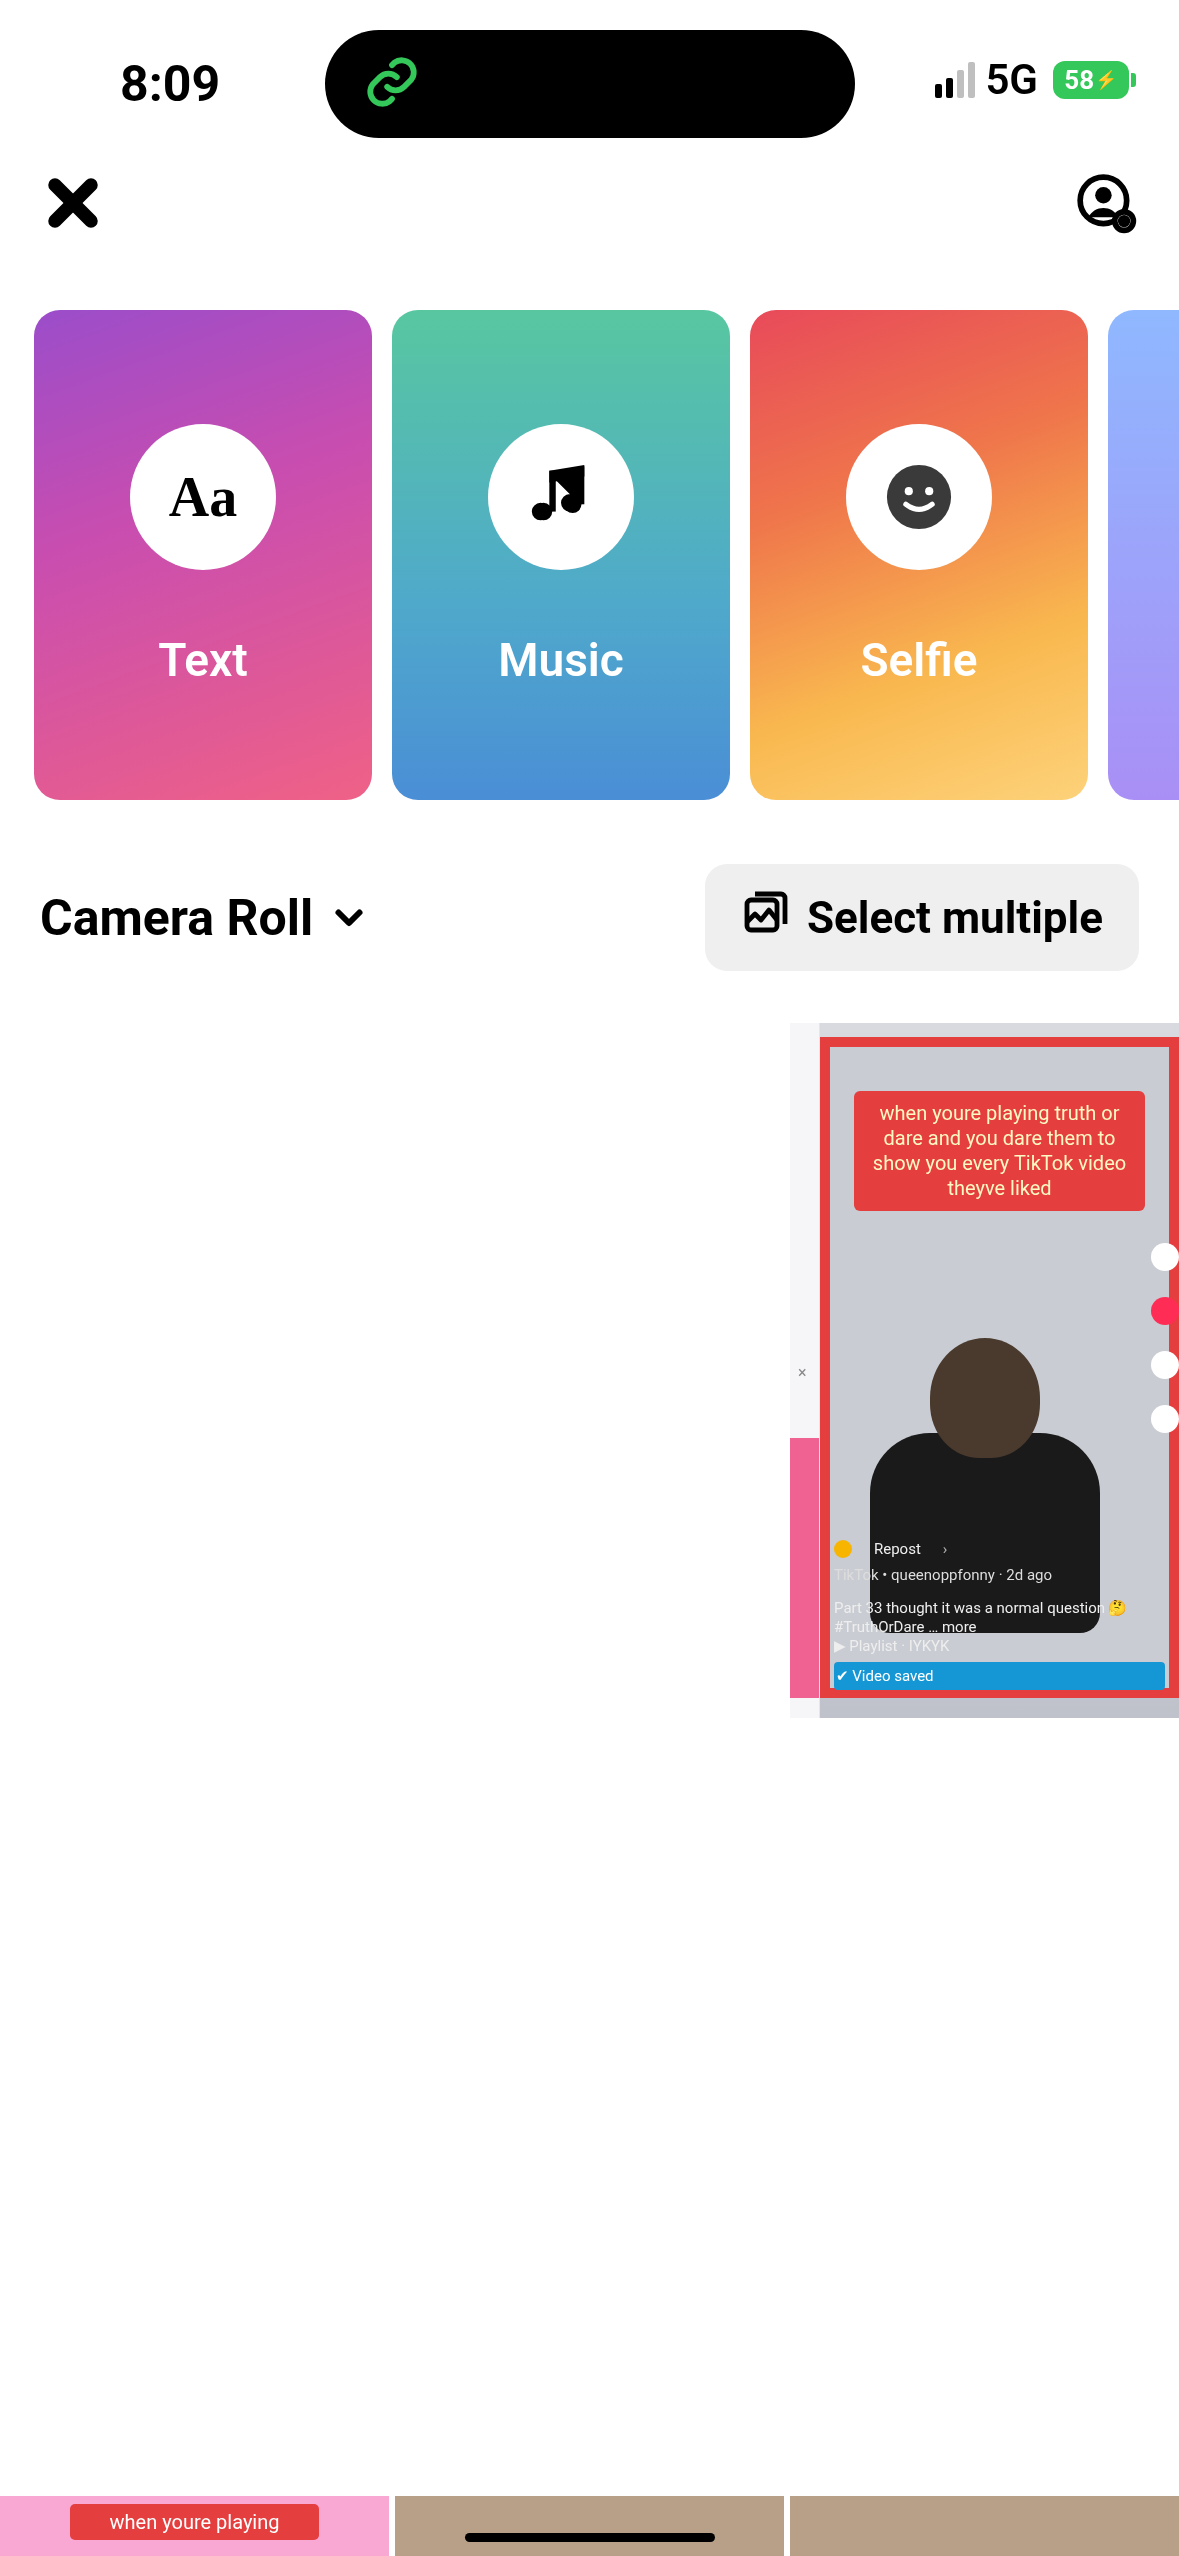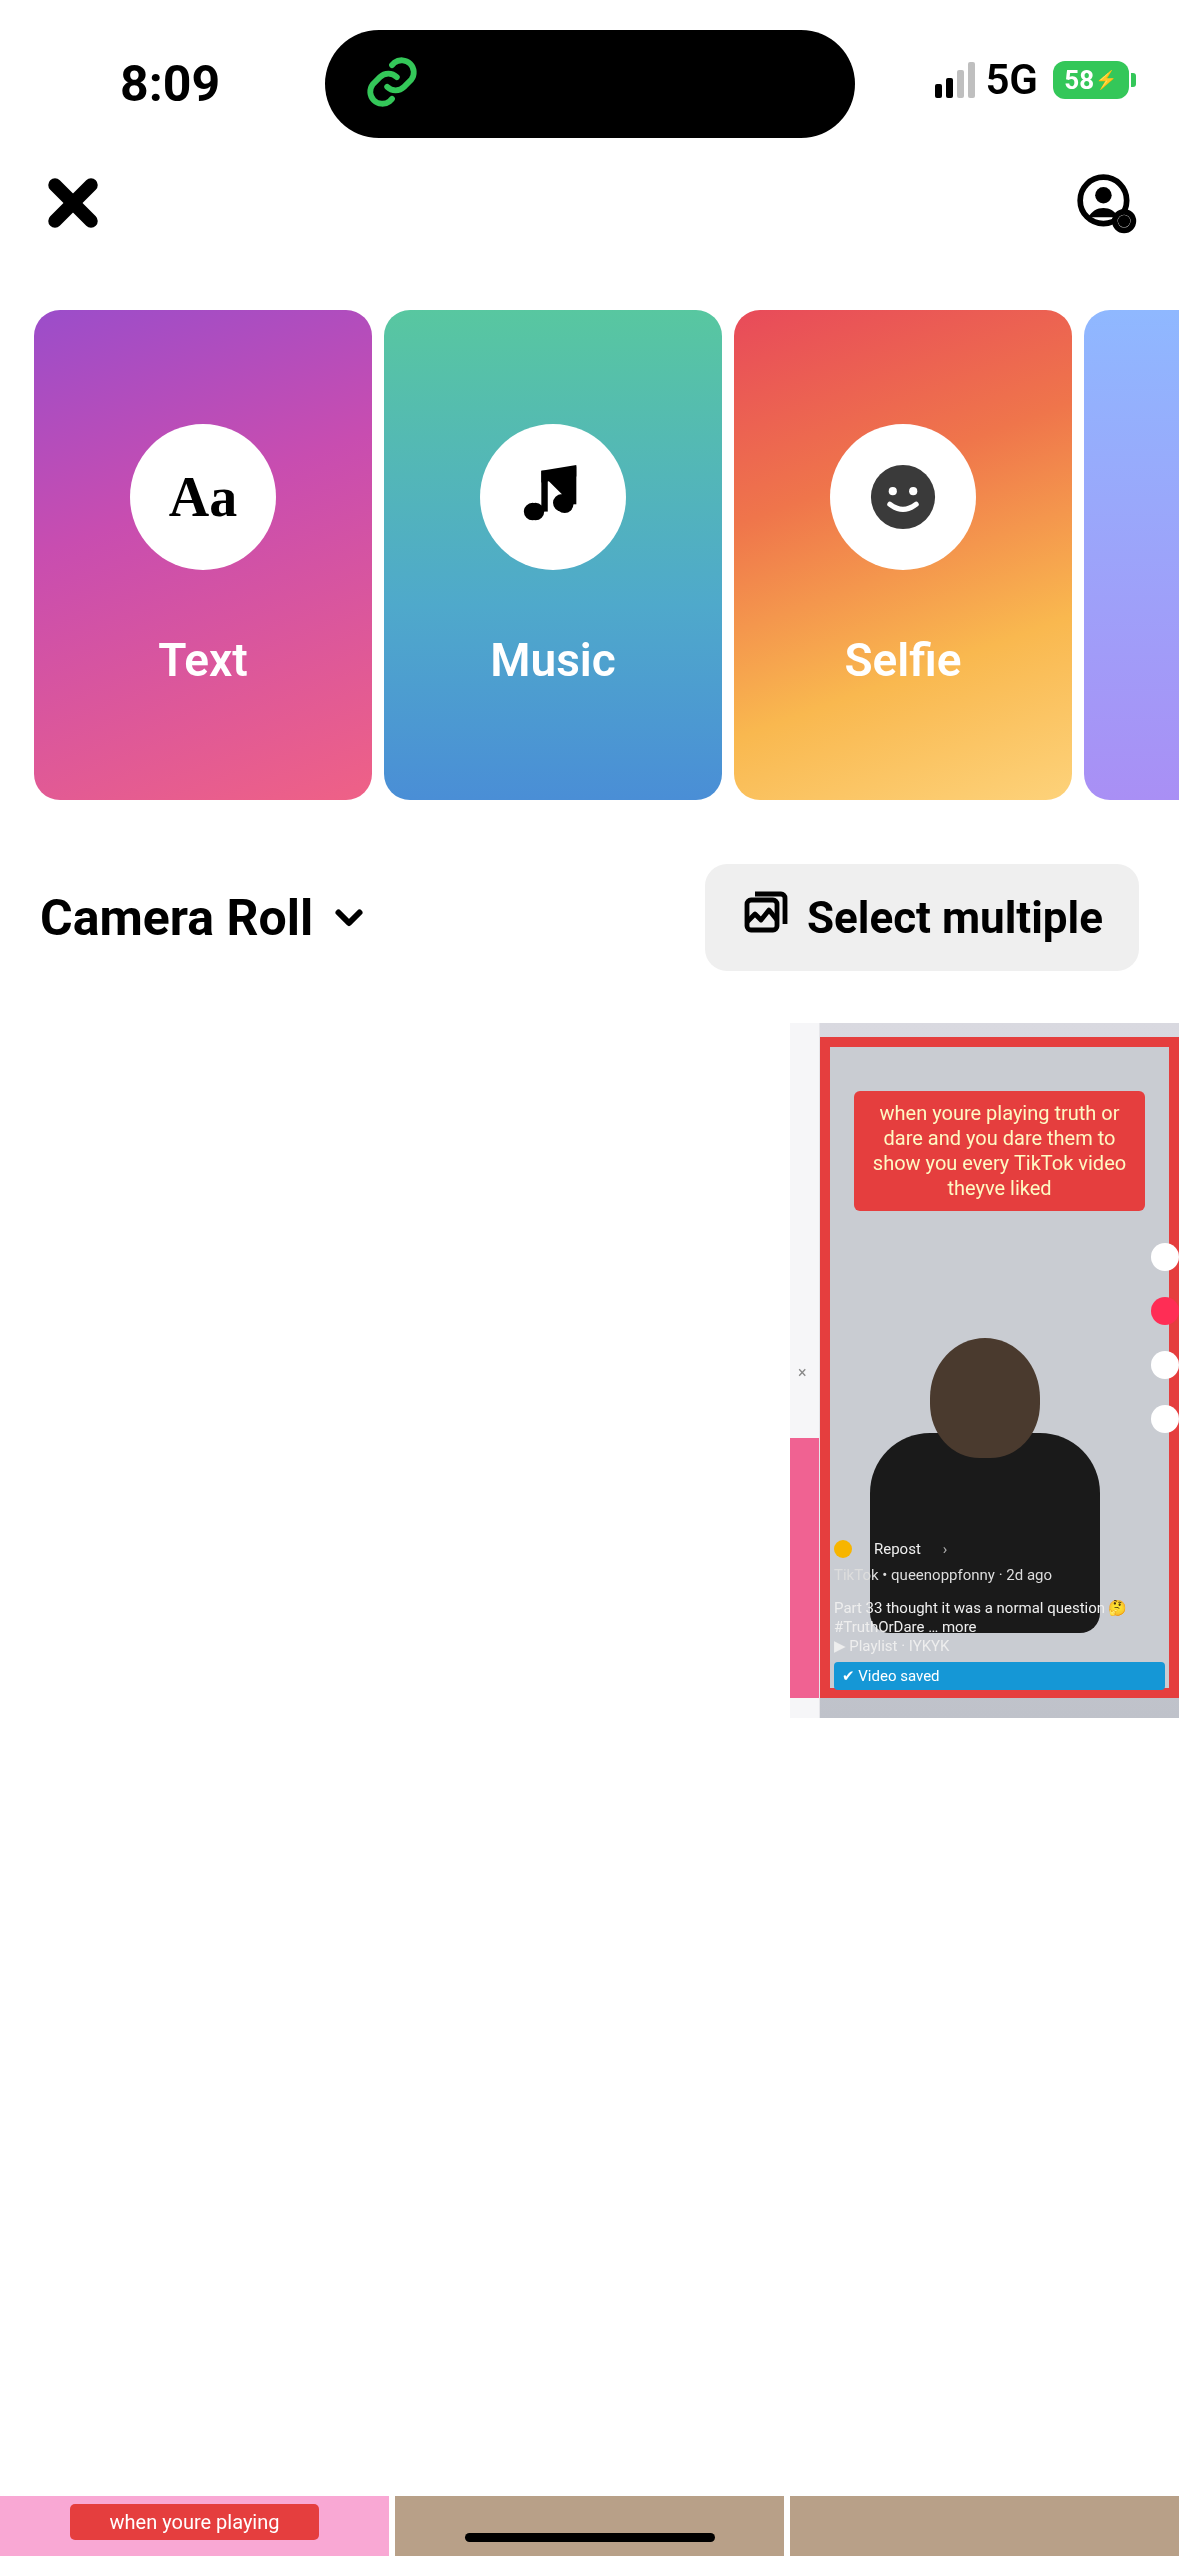--- a/index.html
+++ b/index.html
@@ -80,21 +80,21 @@
   }
   .close-btn { width: 70px; height: 70px; display:flex;align-items:center;justify-content:center; }
   .close-btn svg { width: 54px; height: 54px; stroke:#000; stroke-width:6; stroke-linecap:round; }
   .nav-title { font-size: 52px; font-weight: 700; color:#000; }
   .settings-btn { width: 70px; height: 70px; display:flex;align-items:center;justify-content:center; }
   .settings-btn svg { width: 62px; height: 62px; }
 
   
   .cards-scroller {
     display: flex;
-    gap: 12px;
+    gap: 20px;
     padding: 40px 0 40px 34px;
     overflow: hidden;
   }
   .story-card {
     width: 338px;
     height: 490px;
     border-radius: 26px;
     flex-shrink: 0;
     display: flex;
     flex-direction: column;
@@ -161,21 +161,21 @@
     padding: 10px 8px; border-radius:6px; line-height:1.25;
   }
   .person {
     position:absolute; bottom:120px; left:50%; transform:translateX(-50%);
     width:220px; height:260px;
   }
   .person .head{position:absolute;top:0;left:50%;transform:translateX(-50%);width:110px;height:120px;border-radius:50% 50% 45% 45%;background:#4a3a2e;}
   .person .body{position:absolute;top:95px;left:50%;transform:translateX(-50%);width:230px;height:200px;border-radius:60px 60px 20px 20px;background:#1a1a1a;}
   .meta-bar {
     position:absolute; bottom:28px; left:44px; right:14px;
-    background:#1597d6; color:#fff; font-size:15px; padding:5px 8px; border-radius:4px;
+    background:#1597d6; color:#fff; font-size:15px; padding:5px 2px; border-radius:4px;
   }
   .meta-text { position:absolute; bottom:62px; left:44px; right:14px; color:#eee; font-size:15px; line-height:1.25; }
   .repost-row{position:absolute;bottom:160px;left:44px;color:#eee;font-size:15px;display:flex;align-items:center;gap:22px}
   .repost-row .dot{width:18px;height:18px;border-radius:50%;background:#f7b500}
   .author-row{position:absolute;bottom:134px;left:44px;color:#ddd;font-size:15px}
   .side-icons{position:absolute;right:0;top:220px;display:flex;flex-direction:column;gap:26px;align-items:center}
   .side-icons .ic{width:28px;height:28px;border-radius:50%;background:#fff}
   .thumb-left-screenshot { position:absolute; left:0; top:0; width:30px; bottom:0; background:#f6f6f8; border-right:1px solid #e6e6ea; }
   .thumb-left-screenshot .x{position:absolute;top:340px;left:8px;font-size:16px;color:#888}
   .thumb-left-screenshot .pink{position:absolute;bottom:20px;left:0;right:0;height:260px;background:#f06292}

